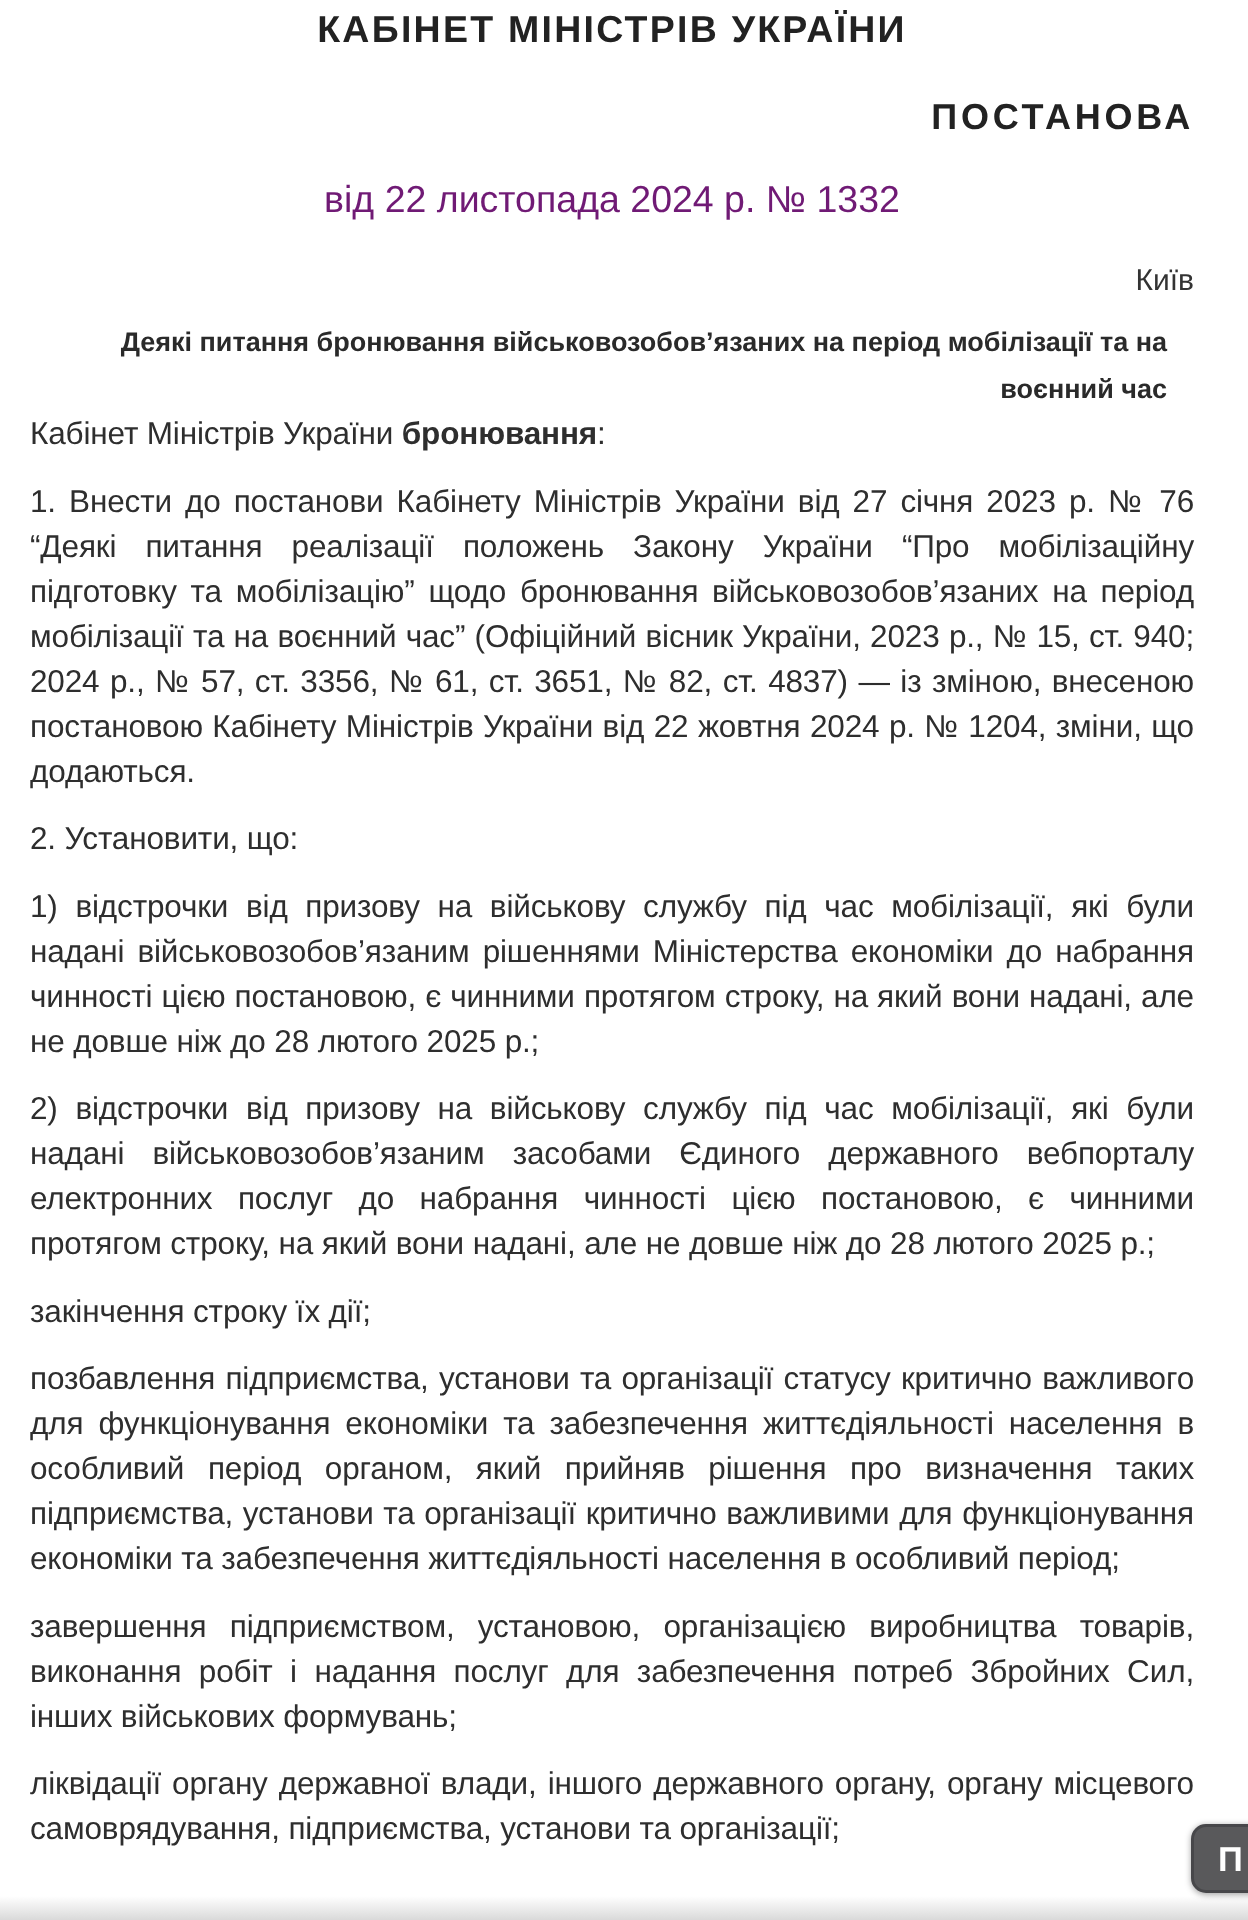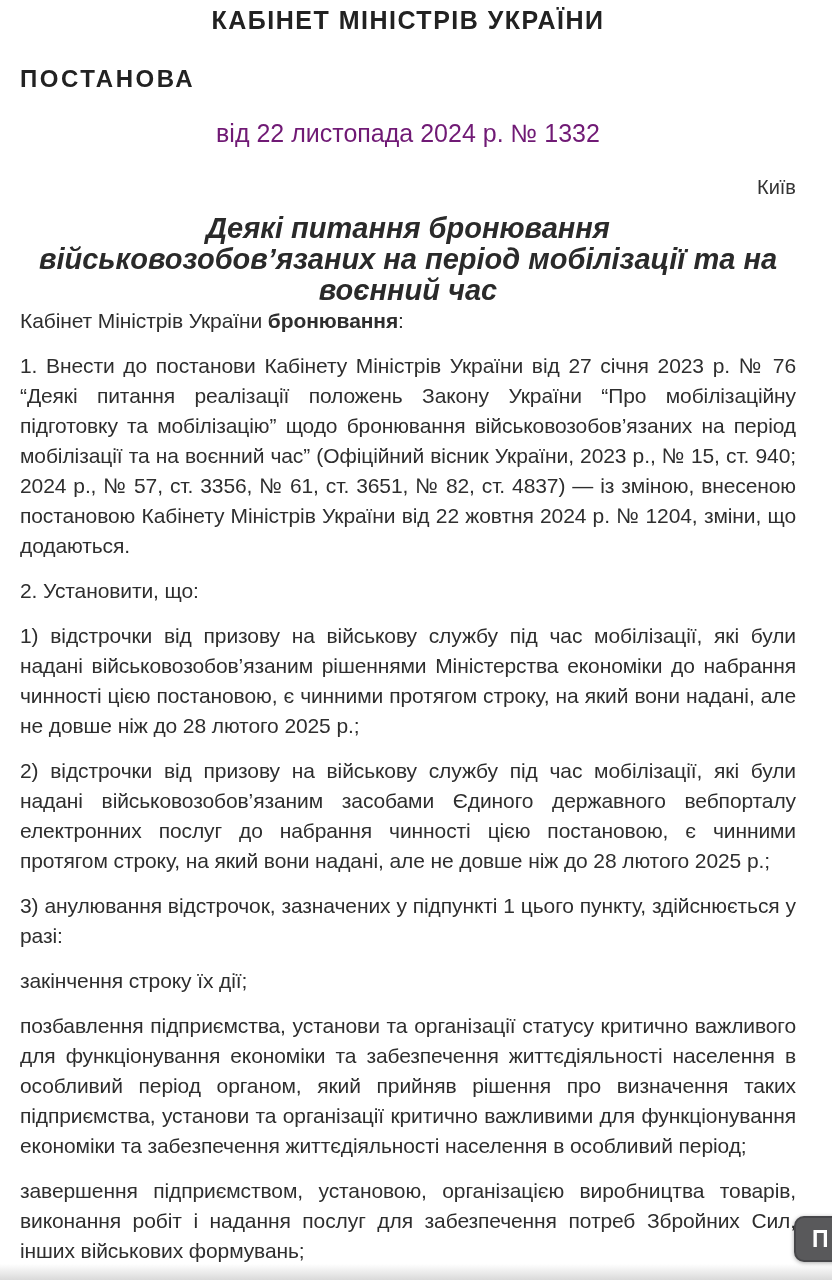--- a/index.html
+++ b/index.html
@@ -24,47 +24,46 @@
     font-weight: 700;
     letter-spacing: 1.5px;
     text-align: center;
     margin: 2px 0 0 0;
     color: #222222;
   }
   .doc-type {
     font-size: 24px;
     font-weight: 700;
     letter-spacing: 2.5px;
-    text-align: left;
+    text-align: right;
     margin: 30px 0 0 0;
     color: #222222;
   }
   .date-line {
     font-size: 25px;
     font-weight: 400;
     text-align: center;
     margin: 26px 0 16px 0;
     color: #701a75;
   }
   .city-line {
     font-size: 20px;
     font-weight: 400;
     text-align: right;
     margin: 28px 0 0 0;
     color: #333333;
   }
   .doc-title {
-    font-size: 29px;
+    font-size: 18px;
     font-weight: 700;
-    text-align: center;
+    text-align: right;
     line-height: 31px;
     margin: 14px auto 0 auto;
     max-width: 740px;
     color: #2a2a2a;
-    font-style: italic;
   }
   .preamble {
     margin-top: 20px;
   }
   .body-p {
     font-size: 21px;
     font-weight: 400;
     line-height: 30px;
     text-align: justify;
     text-justify: inter-word;
@@ -123,21 +122,20 @@
 
   <h3 class="doc-title">Деякі питання бронювання військовозобов’язаних на період мобілізації та на воєнний час</h3>
 
   <p class="body-p preamble"><span>Кабінет Міністрів України </span><strong>бронювання</strong><span>:</span></p>
 
   <div id="paragraphs">
       <p class="body-p">1. Внести до постанови Кабінету Міністрів України від 27 січня 2023 р. № 76 “Деякі питання реалізації положень Закону України “Про мобілізаційну підготовку та мобілізацію” щодо бронювання військовозобов’язаних на період мобілізації та на воєнний час” (Офіційний вісник України, 2023 р., № 15, ст. 940; 2024 р., № 57, ст. 3356, № 61, ст. 3651, № 82, ст. 4837) — із зміною, внесеною постановою Кабінету Міністрів України від 22 жовтня 2024 р. № 1204, зміни, що додаються.</p>
       <p class="body-p">2. Установити, що:</p>
       <p class="body-p">1) відстрочки від призову на військову службу під час мобілізації, які були надані військовозобов’язаним рішеннями Міністерства економіки до набрання чинності цією постановою, є чинними протягом строку, на який вони надані, але не довше ніж до 28 лютого 2025 р.;</p>
       <p class="body-p">2) відстрочки від призову на військову службу під час мобілізації, які були надані військовозобов’язаним засобами Єдиного державного вебпорталу електронних послуг до набрання чинності цією постановою, є чинними протягом строку, на який вони надані, але не довше ніж до 28 лютого 2025 р.;</p>
-      <p class="body-p">3) анулювання відстрочок, зазначених у підпункті 1 цього пункту, здійснюється у разі:</p>
       <p class="body-p">закінчення строку їх дії;</p>
       <p class="body-p">позбавлення підприємства, установи та організації статусу критично важливого для функціонування економіки та забезпечення життєдіяльності населення в особливий період органом, який прийняв рішення про визначення таких підприємства, установи та організації критично важливими для функціонування економіки та забезпечення життєдіяльності населення в особливий період;</p>
       <p class="body-p">завершення підприємством, установою, організацією виробництва товарів, виконання робіт і надання послуг для забезпечення потреб Збройних Сил, інших військових формувань;</p>
       <p class="body-p">ліквідації органу державної влади, іншого державного органу, органу місцевого самоврядування, підприємства, установи та організації;</p>
     </div>
 </div>
 
 <div class="fab">
   <span class="fab-label">П</span>
 </div>

